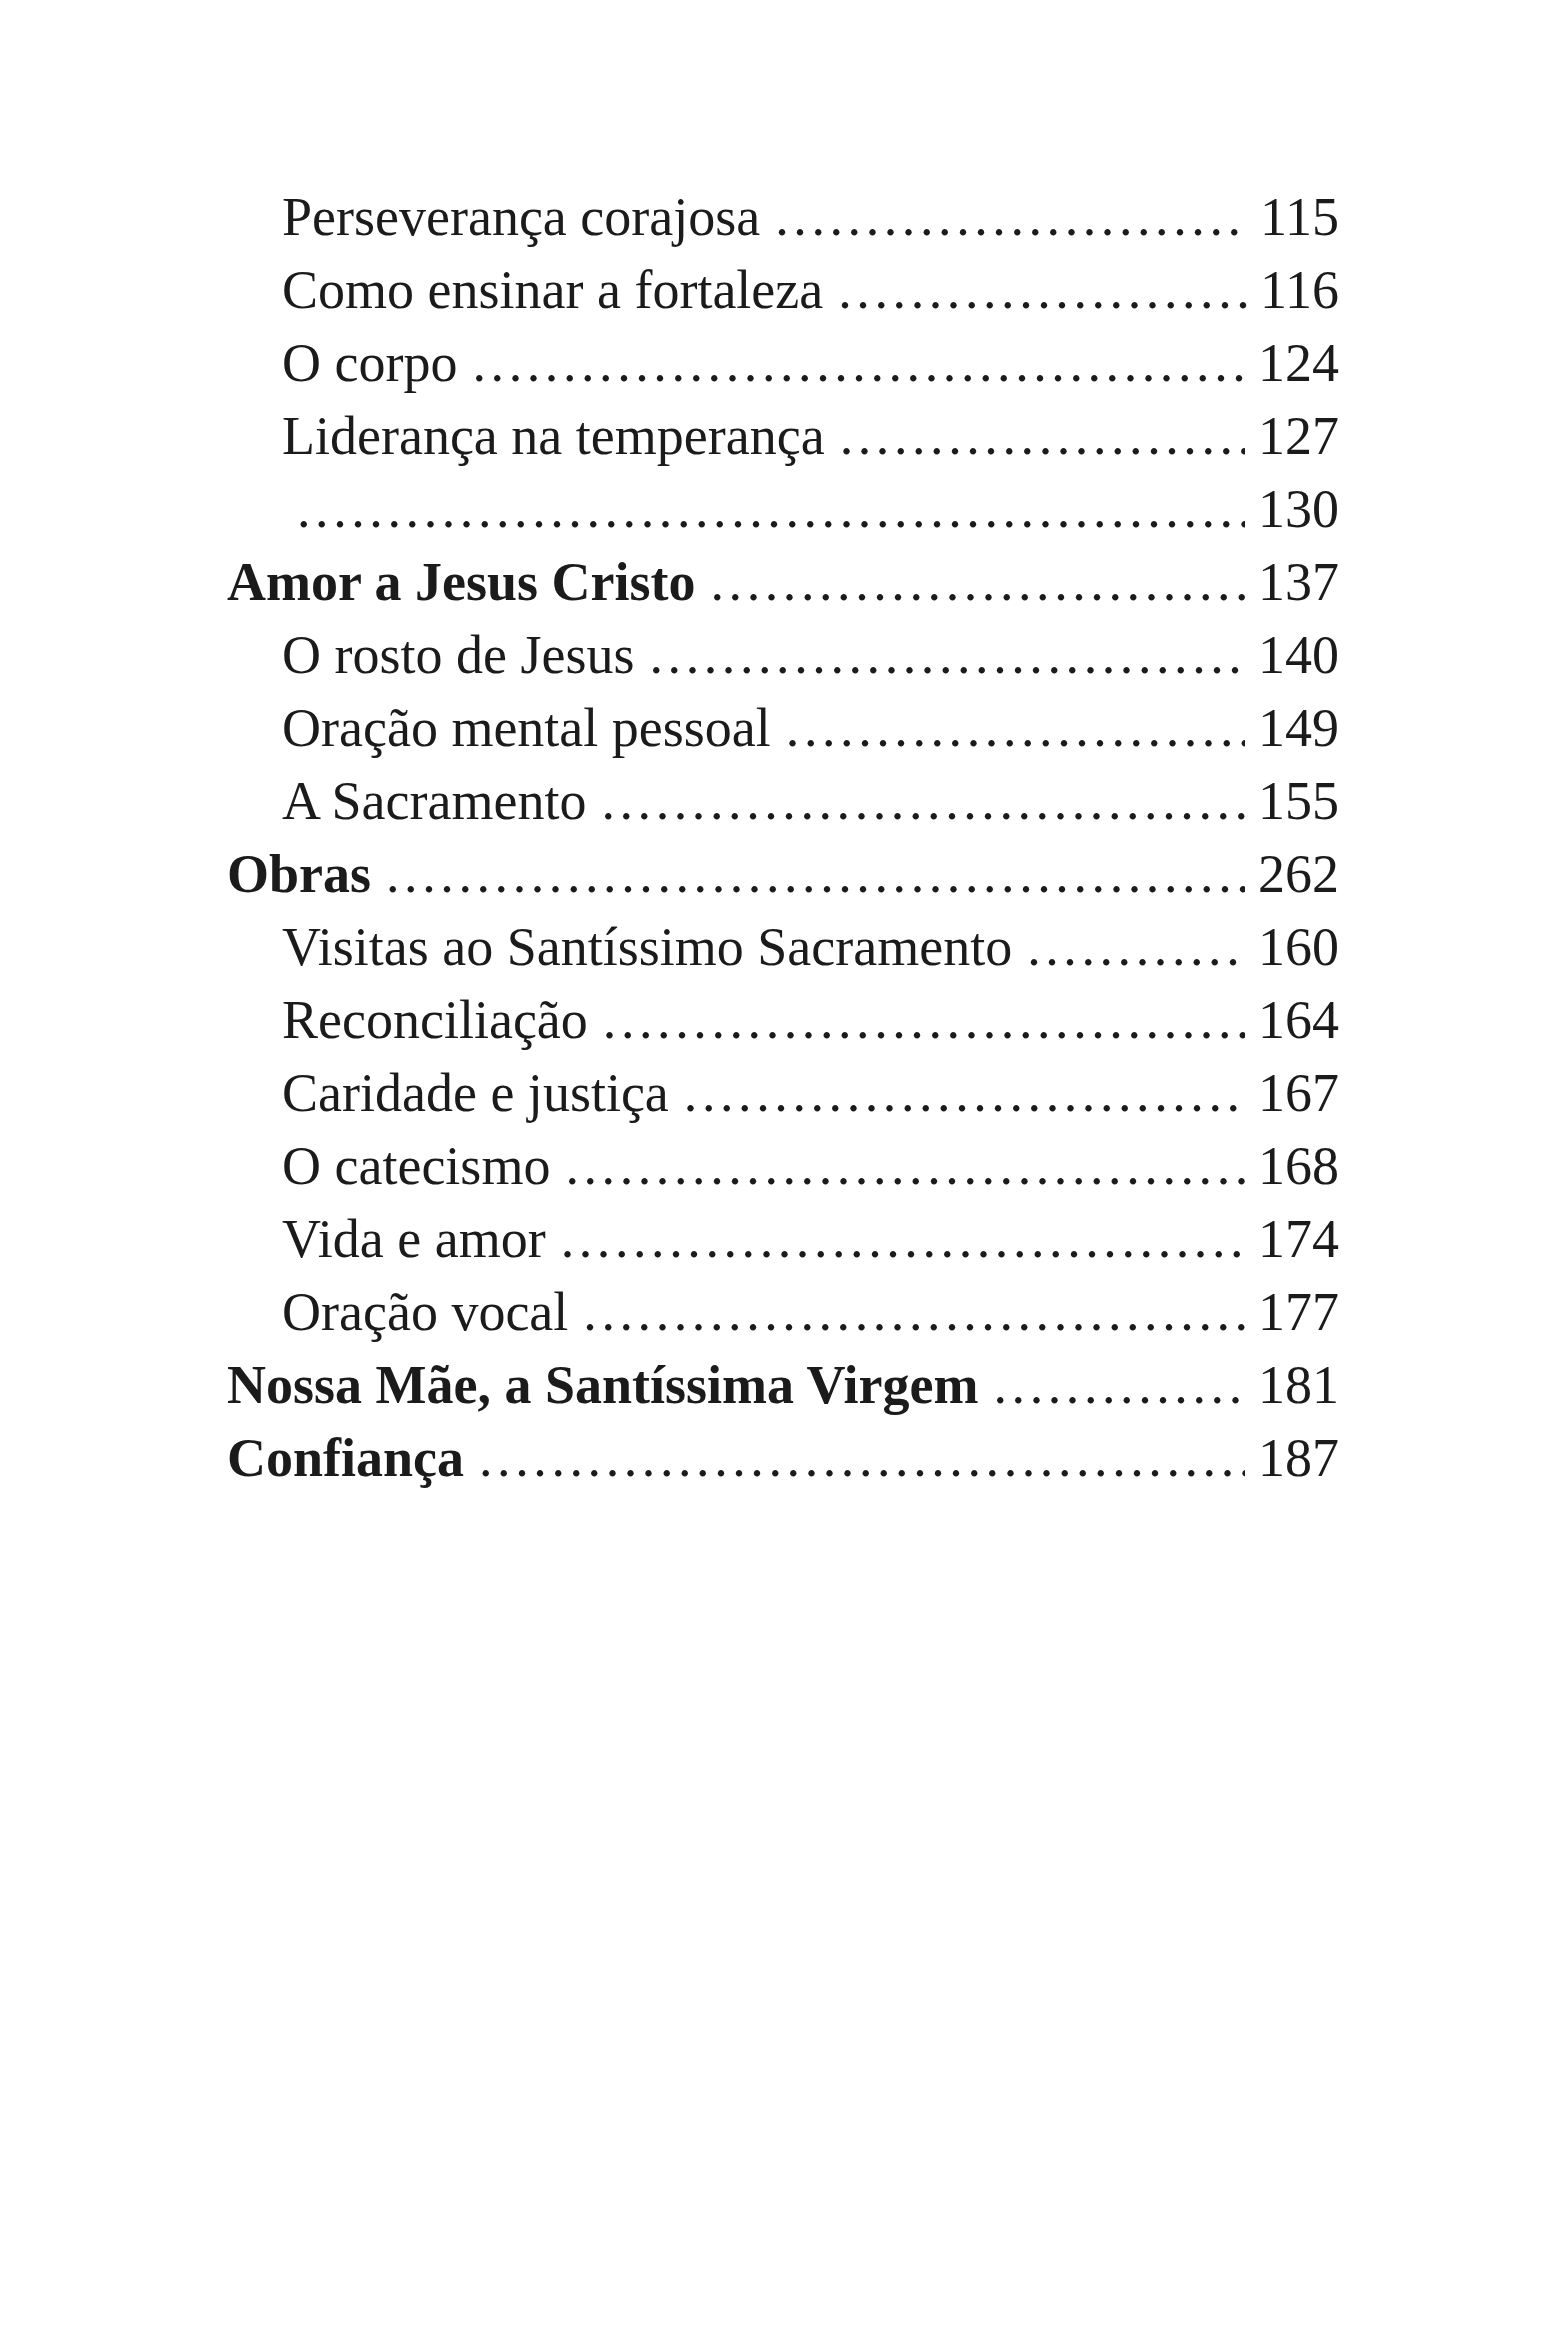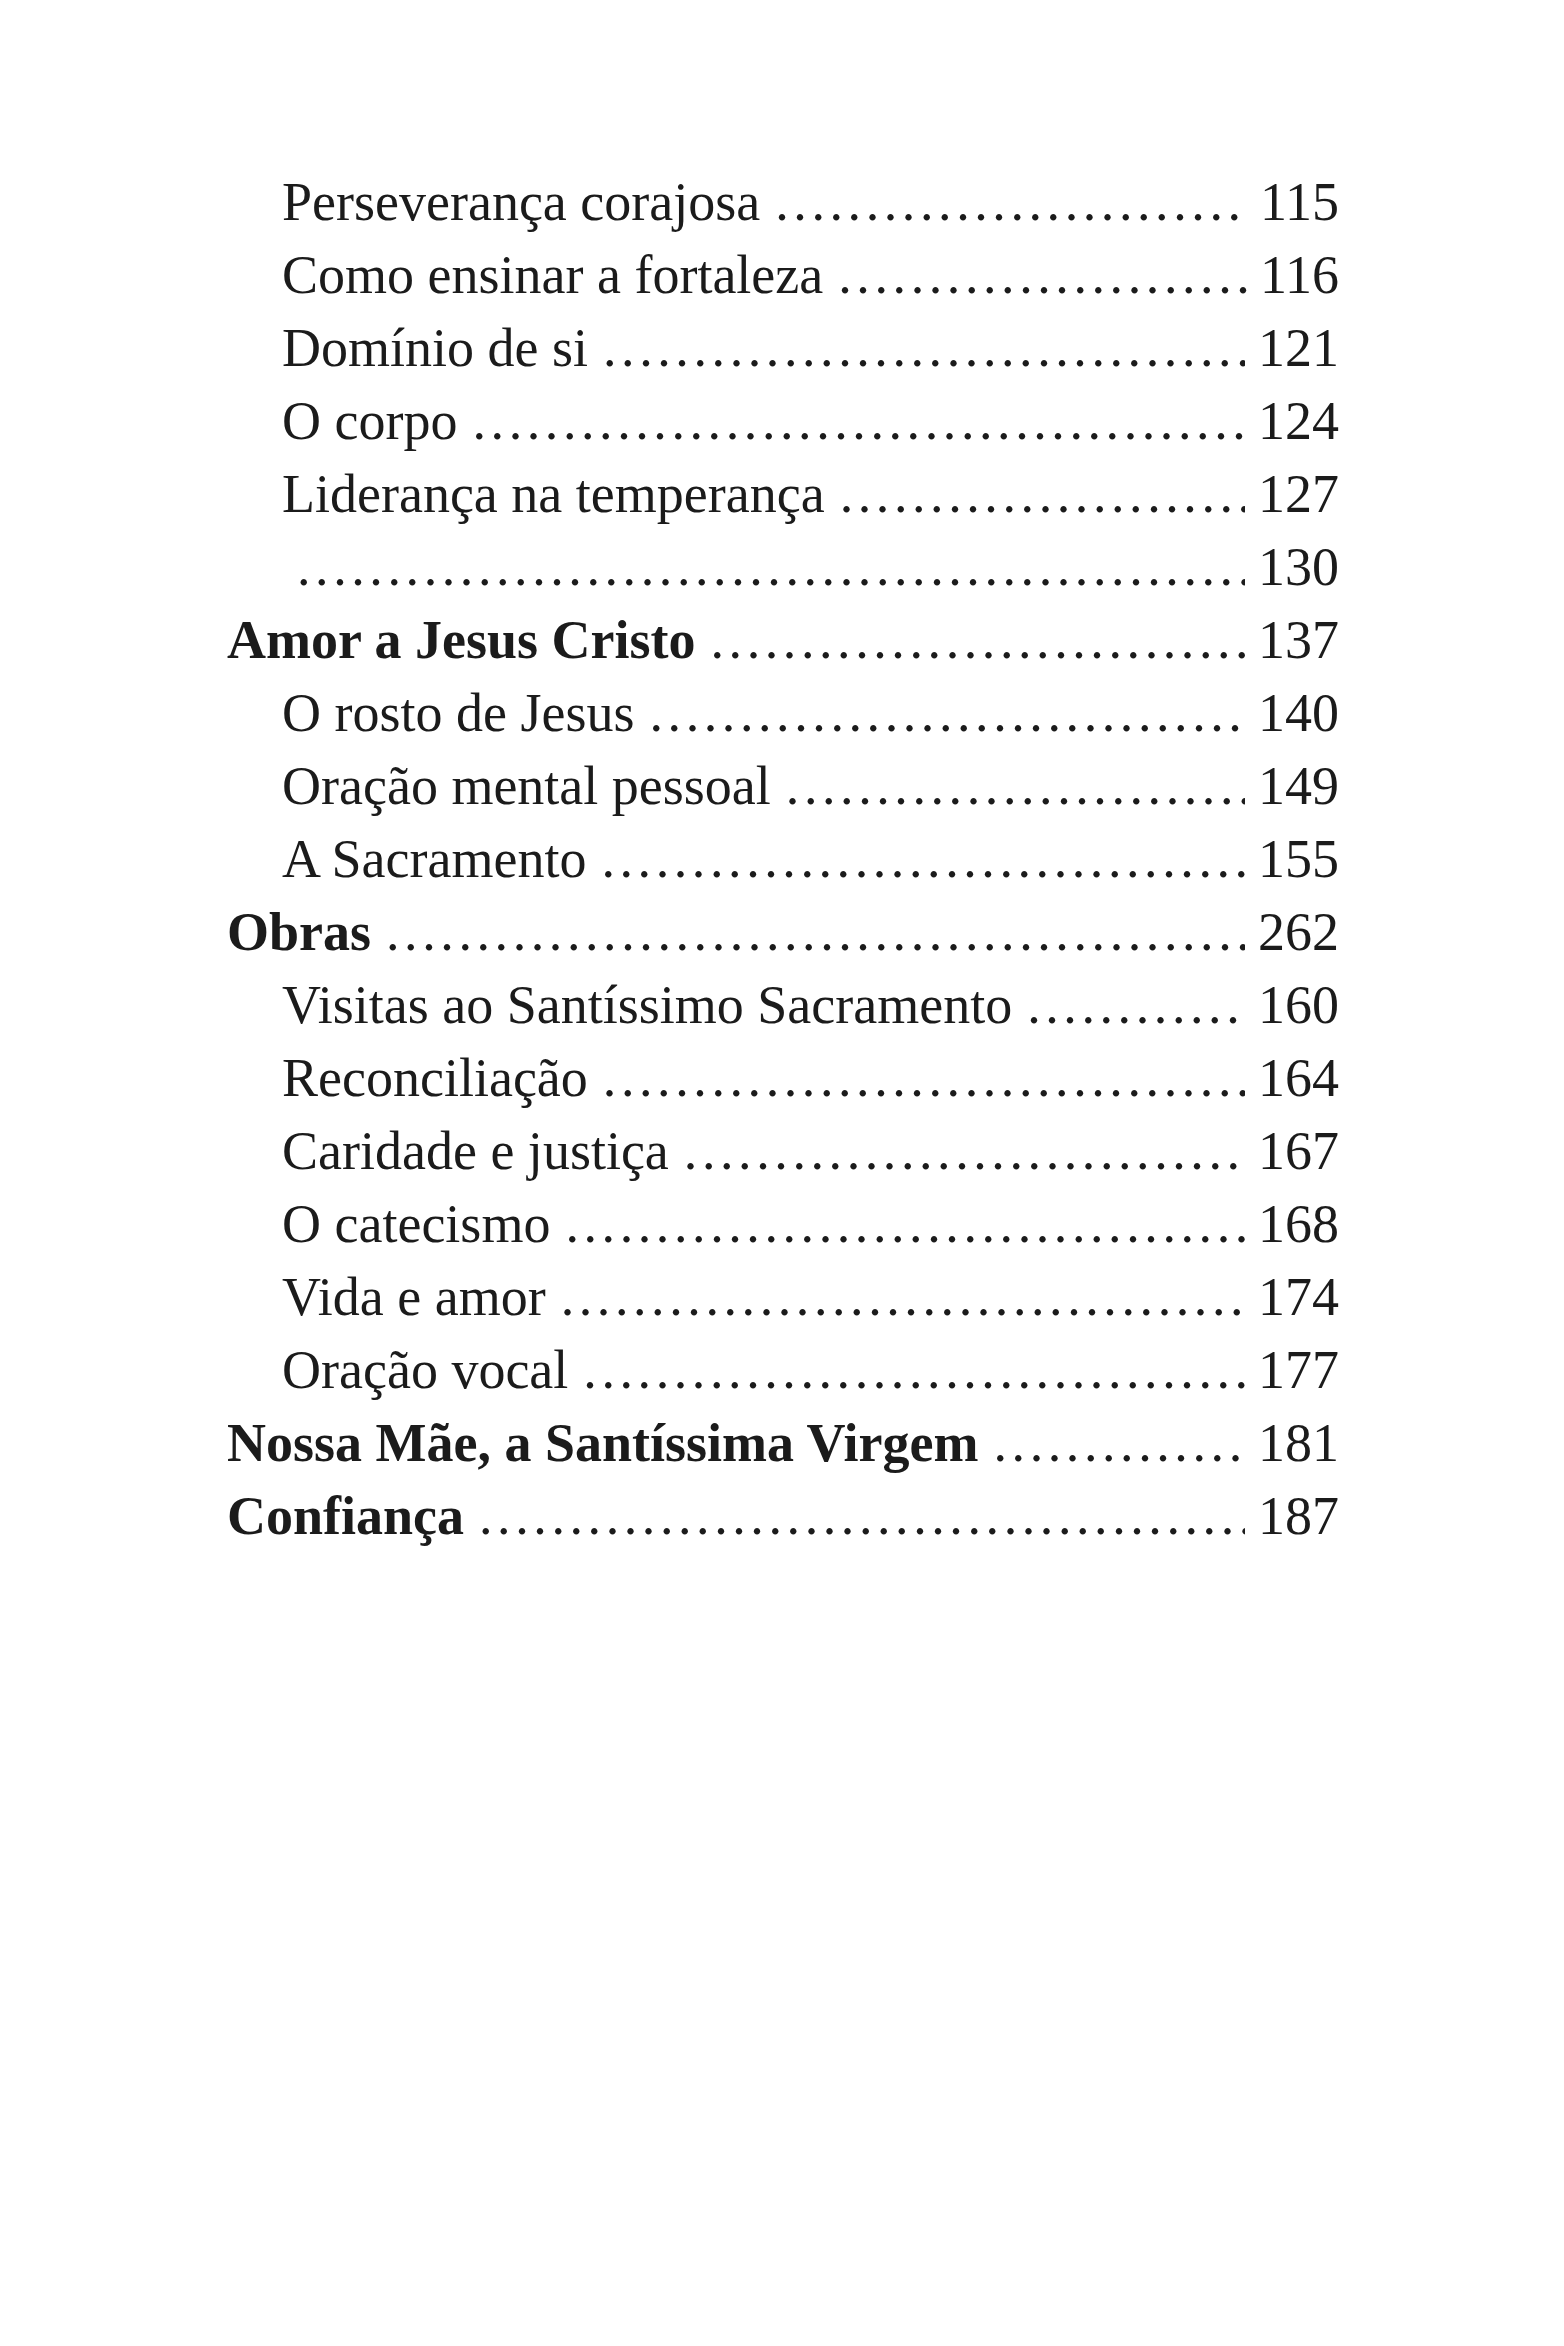--- a/index.html
+++ b/index.html
@@ -11,21 +11,21 @@
     font-family: "Liberation Serif", "DejaVu Serif", serif;
   }
   .page {
     box-sizing: border-box;
     width: 1564px;
     height: 2347px;
     padding: 166px 225px 0 227px;
     overflow: hidden;
   }
   .section { }
-  .section:first-child { margin-top: 0; }
+  .section:first-child { margin-top: 15px; }
   .row {
     display: flex;
     align-items: baseline;
     font-size: 54px;
     line-height: 73px;
     white-space: nowrap;
   }
   .row.sub { padding-left: 55px; }
   .row.head .label { font-weight: 700; }
   .label { flex: none; }
@@ -50,25 +50,20 @@
   <div class="section">
     <div class="row sub">
       <span class="label">Perseverança corajosa</span>
       <span class="leader"></span>
       <span class="pagenum">115</span>
     </div>
     <div class="row sub">
       <span class="label">Como ensinar a fortaleza</span>
       <span class="leader"></span>
       <span class="pagenum">116</span>
-    </div>
-    <div class="row sub">
-      <span class="label">Domínio de si</span>
-      <span class="leader"></span>
-      <span class="pagenum">121</span>
     </div>
     <div class="row sub">
       <span class="label">O corpo</span>
       <span class="leader"></span>
       <span class="pagenum">124</span>
     </div>
     <div class="row sub">
       <span class="label">Liderança na temperança</span>
       <span class="leader"></span>
       <span class="pagenum">127</span>

